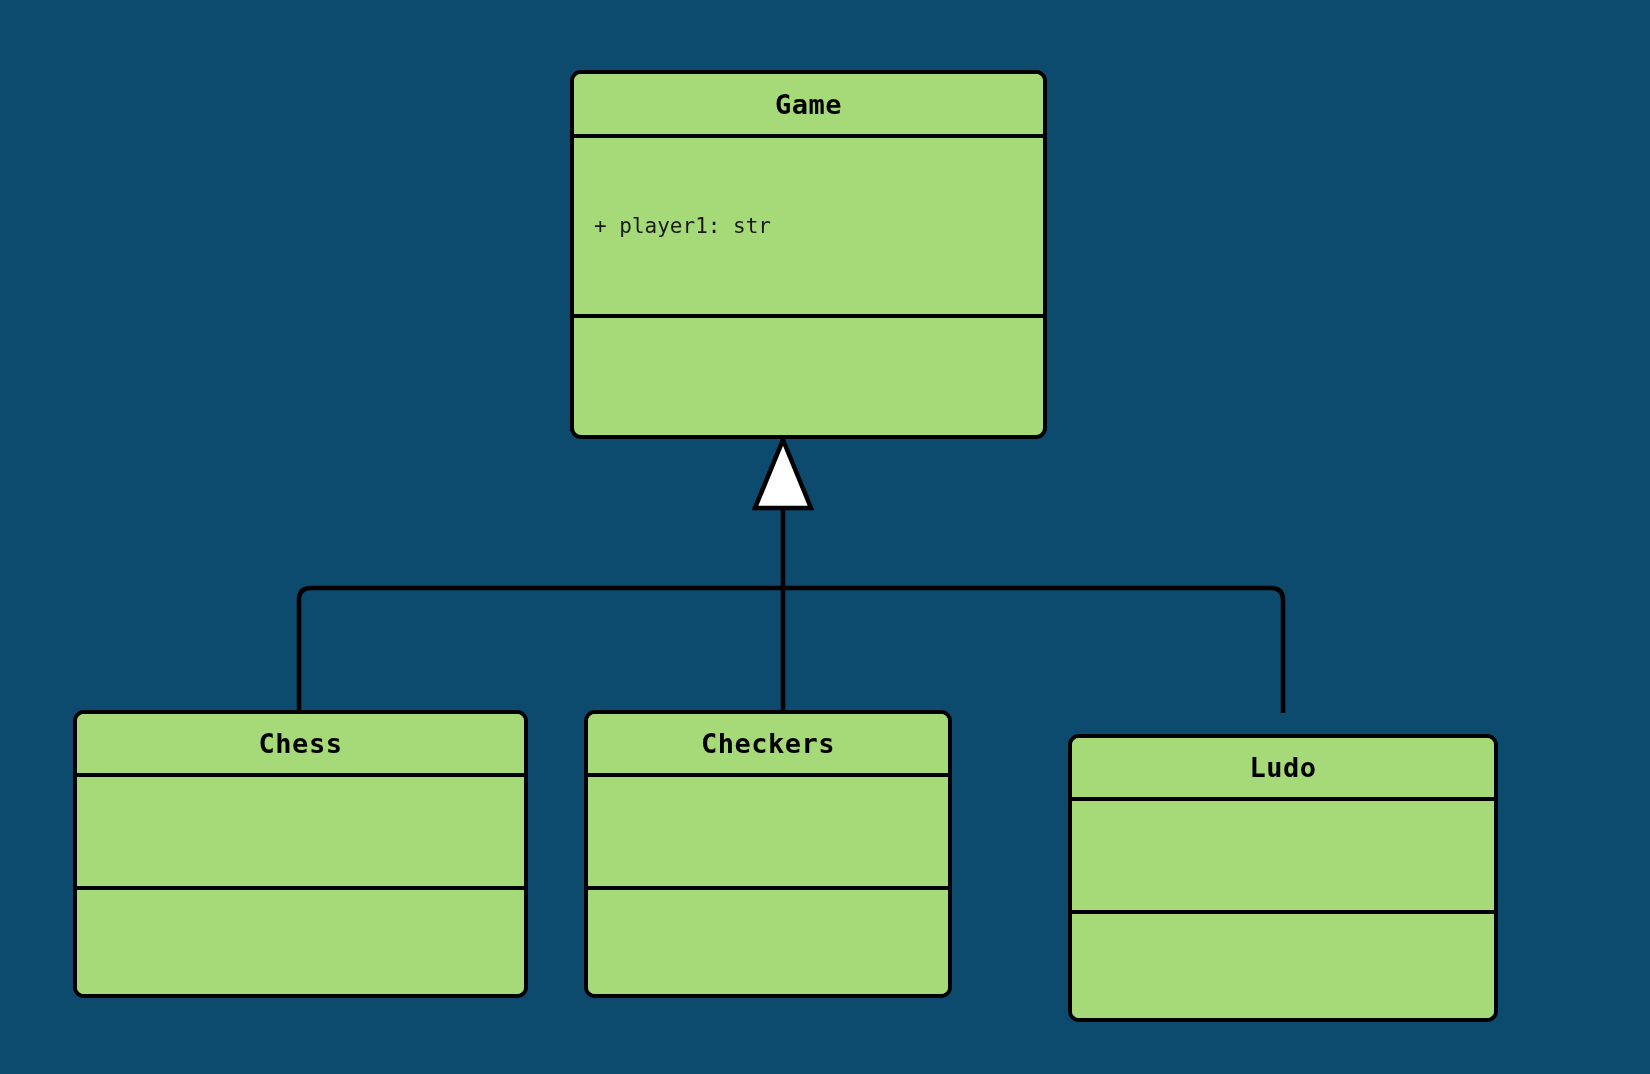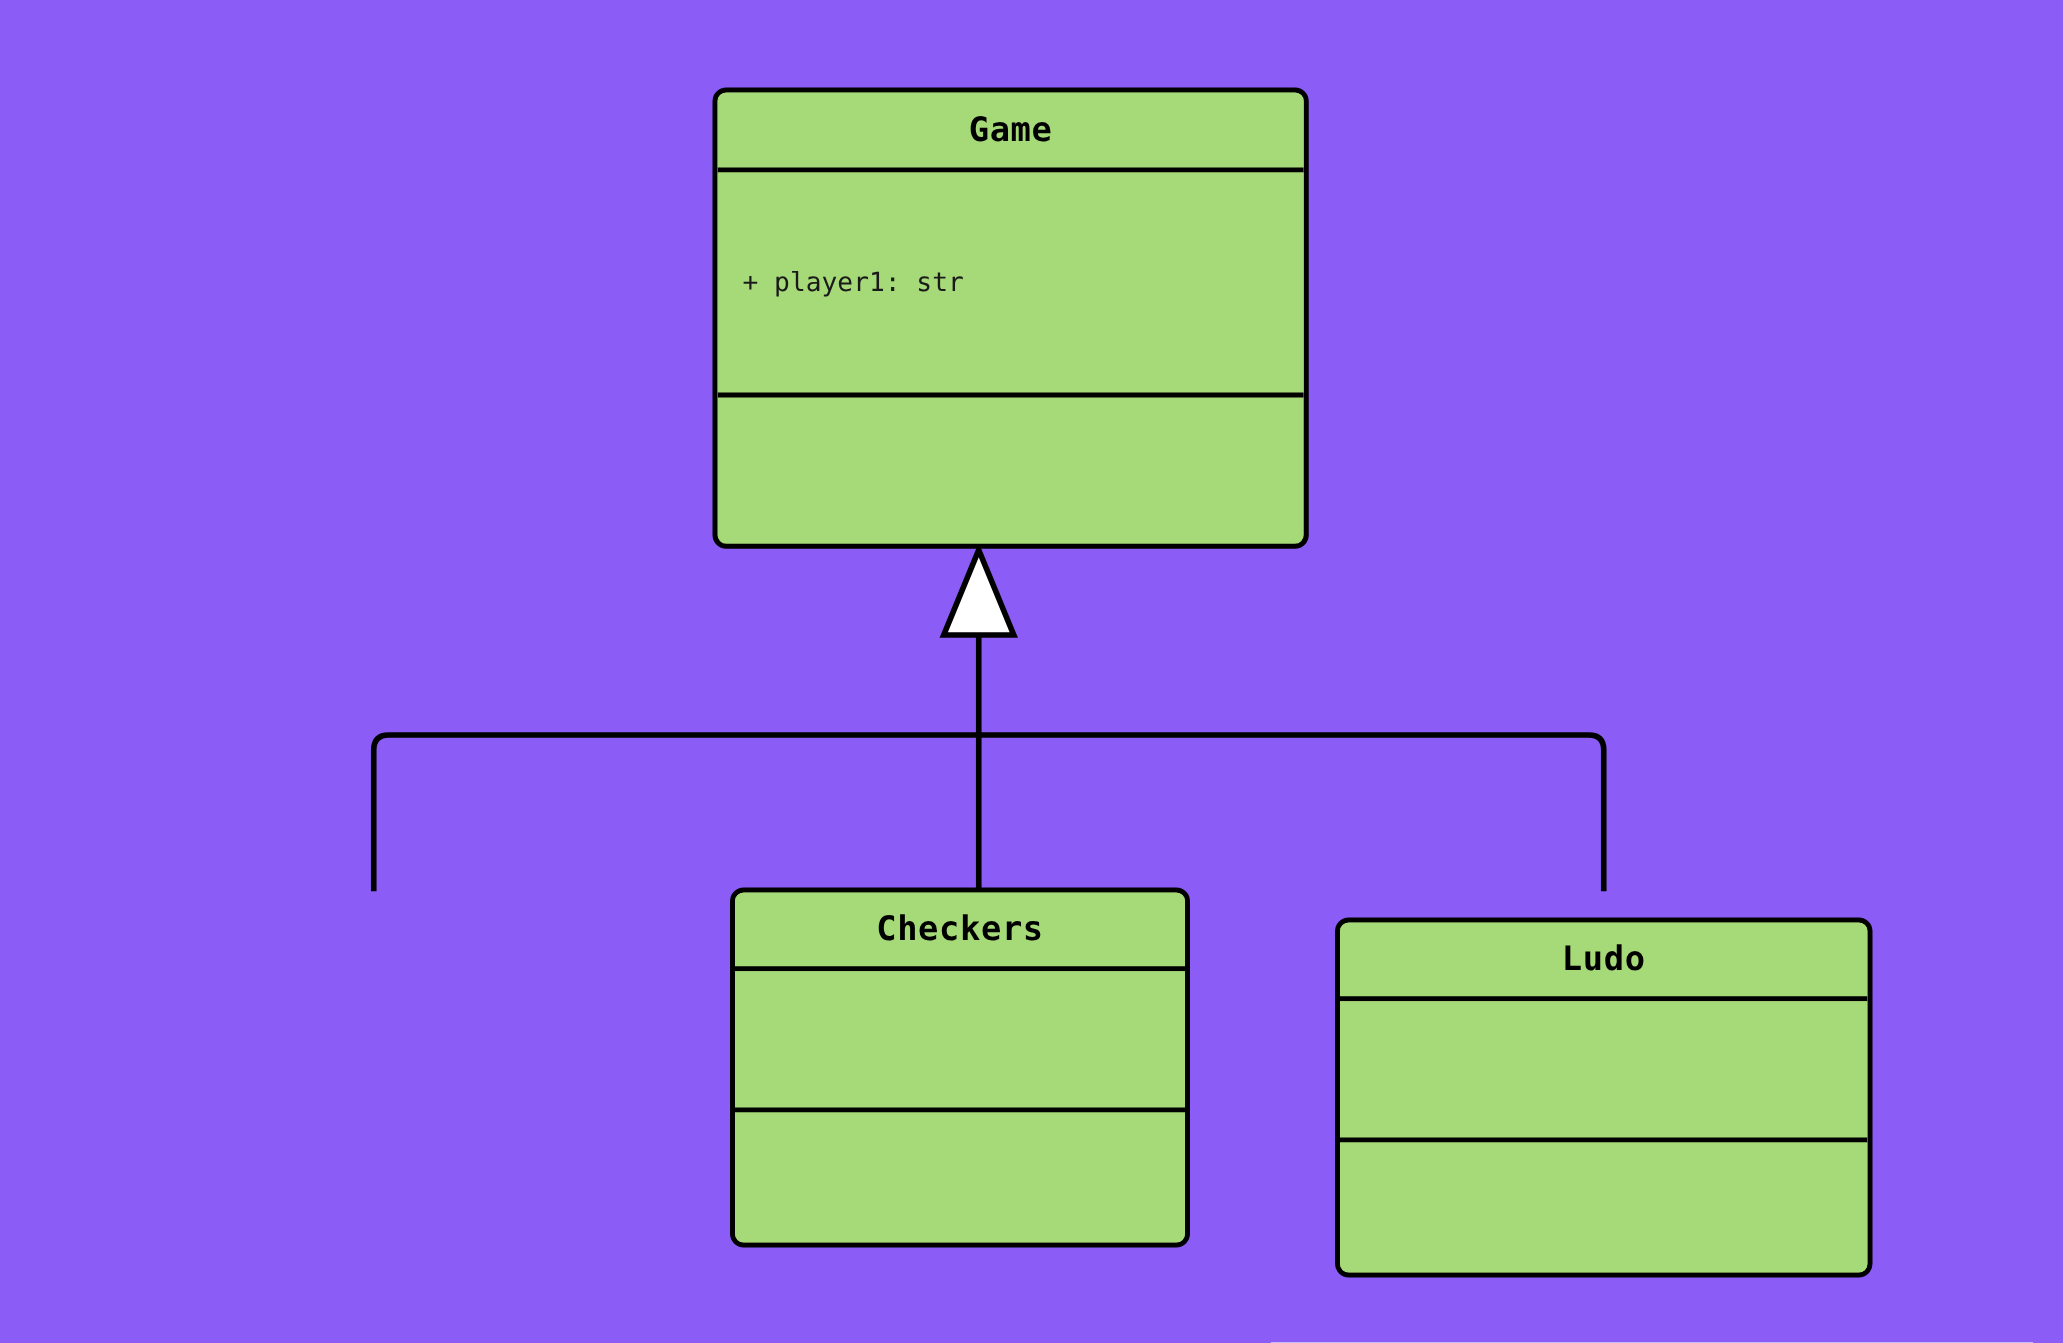--- a/index.html
+++ b/index.html
@@ -8,21 +8,21 @@
     padding: 0;
     background: #ffffff;
   }
   body {
     font-family: "DejaVu Sans Mono", monospace;
   }
   #canvas {
     position: relative;
     width: 1650px;
     height: 1074px;
-    background: #8b5cf6;
+    background: #0c4a6e;
     overflow: hidden;
   }
   #edge-layer {
     position: absolute;
     left: 0;
     top: 0;
     width: 1650px;
     height: 1074px;
     pointer-events: none;
   }
@@ -113,20 +113,25 @@
     <polygon points="783,440 811,508 755,508" fill="#ffffff" stroke="#000000" stroke-width="4.5" stroke-linejoin="miter"></polygon>
   </svg>
 
   <div class="uml-class" id="class-game">
     <div class="class-title">Game</div>
     <div class="class-attrs">
       <div class="member-line">+ player1: str</div>
     </div>
   </div>
 
+  <div class="uml-class uml-child" id="class-chess">
+    <div class="class-title">Chess</div>
+    <div class="class-attrs"></div>
+    <div class="class-methods"></div>
+  </div>
 
   <div class="uml-class uml-child" id="class-checkers">
     <div class="class-title">Checkers</div>
     <div class="class-attrs"></div>
     <div class="class-methods"></div>
   </div>
 
   <div class="uml-class uml-child" id="class-ludo">
     <div class="class-title">Ludo</div>
     <div class="class-attrs"></div>

